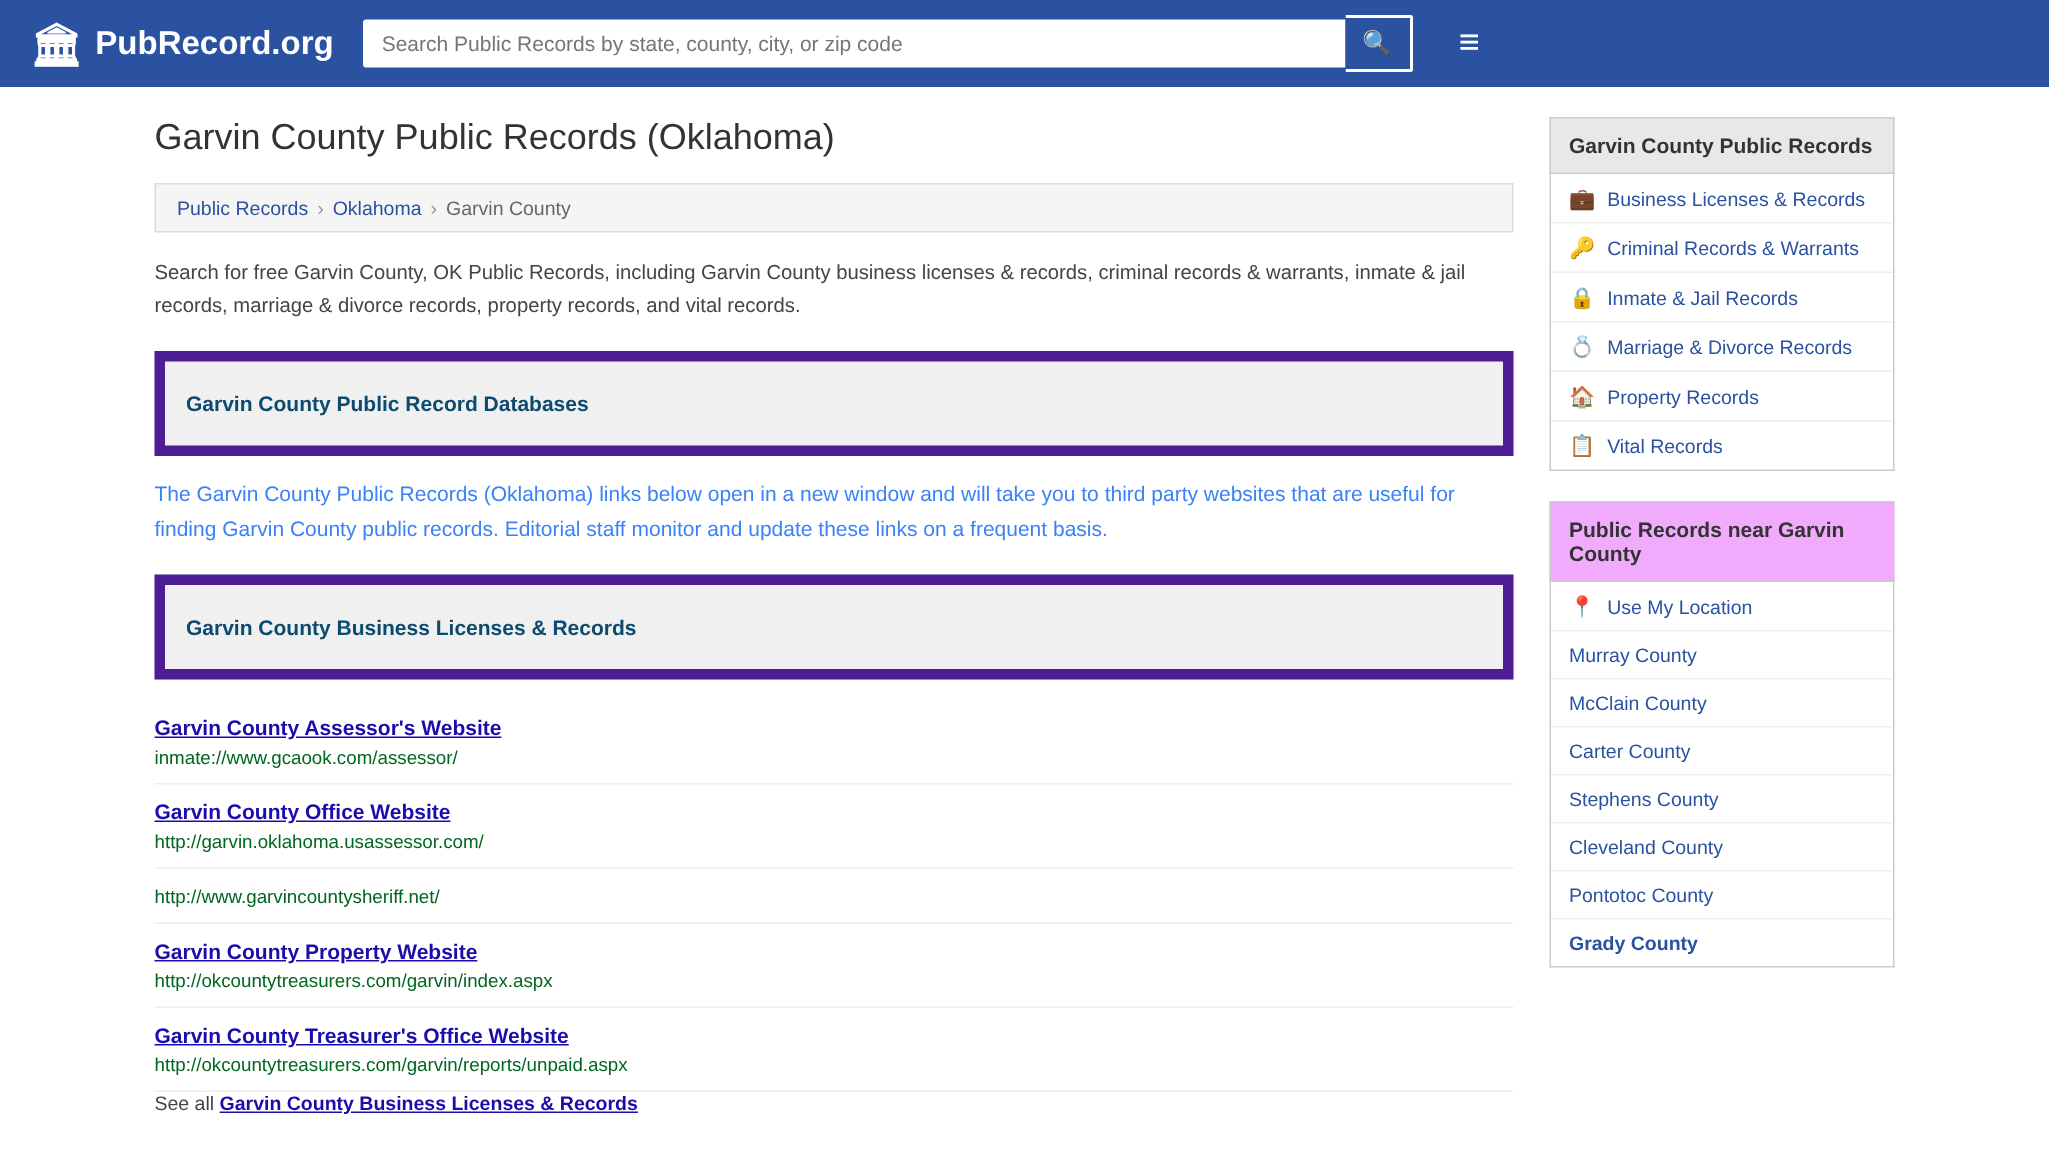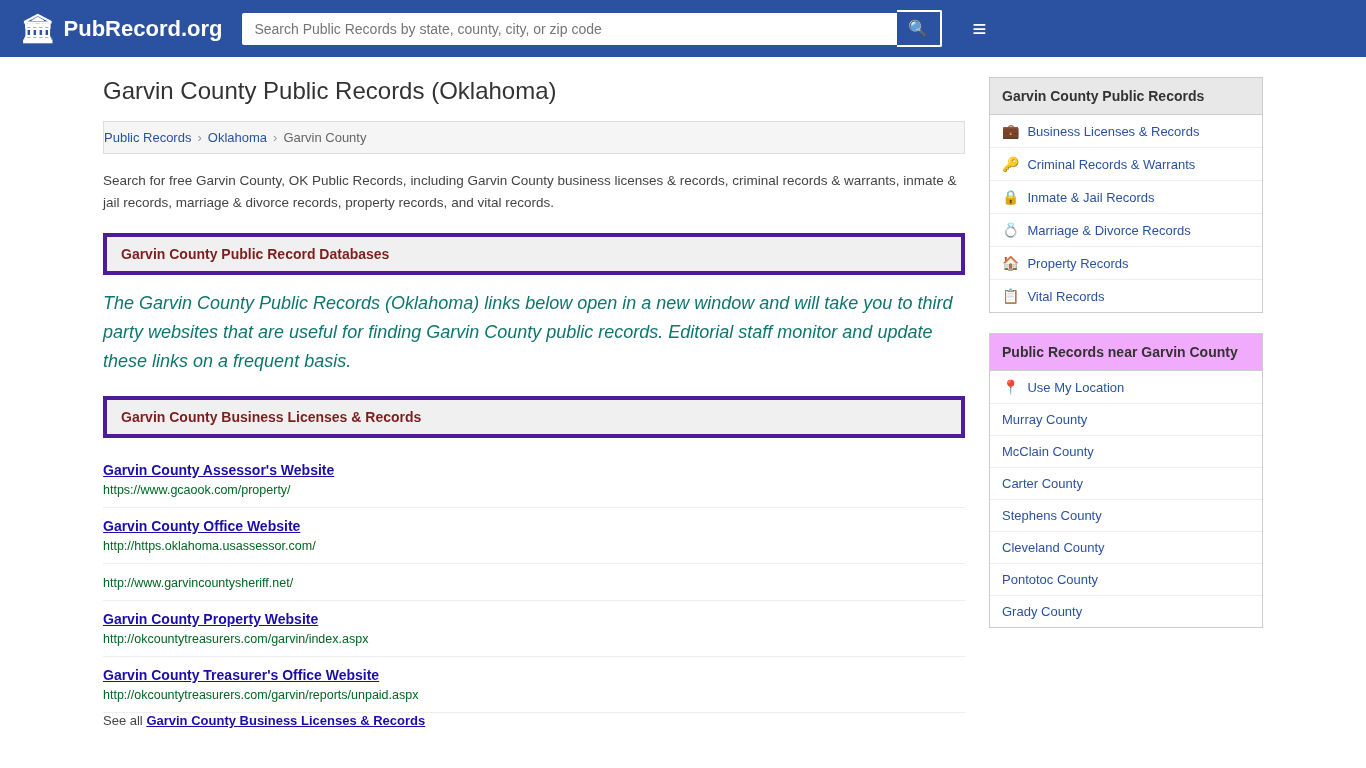--- a/index.html
+++ b/index.html
@@ -77,21 +77,21 @@
       font-size: 24px;
       font-weight: normal;
       color: #333;
       margin-bottom: 16px;
     }
 
     
     #breadcrumb {
       background: #f5f5f5;
       border: 1px solid #ddd;
-      padding: 8px 0;
+      padding: 8px 14px;
       font-size: 13px;
       color: #666;
       margin-bottom: 16px;
       display: flex;
       align-items: center;
       gap: 6px;
     }
     .breadcrumb-link {
       color: #2a52a0;
       cursor: pointer;
@@ -103,35 +103,34 @@
     #description {
       font-size: 13.5px;
       color: #444;
       line-height: 1.6;
       margin-bottom: 20px;
     }
 
     
     .section-header {
       background: #f0f0f0;
-      border: 4px solid #4c1d95;
-      padding: 9px 14px;
-      font-size: 14px;
-      font-weight: bold;
-      color: #7f1d1d;
+      border: 7px solid #4c1d95;
+      padding: 20px 14px;
+      font-size: 14px;
+      font-weight: bold;
+      color: #0c4a6e;
       margin-bottom: 14px;
     }
 
     
     #db-description {
-      font-size: 18px;
-      color: #0f766e;
+      font-size: 14px;
+      color: #3b82f6;
       line-height: 1.6;
       margin-bottom: 20px;
-      font-style: italic;
     }
 
     
     .record-entry {
       border-bottom: 1px solid #eee;
       padding: 10px 0;
     }
     .record-title {
       color: #1a0dab;
       font-size: 14px;
@@ -154,21 +153,21 @@
     }
     .see-all a {
       color: #1a0dab;
       font-weight: bold;
       text-decoration: underline;
       cursor: pointer;
     }
 
     
     #sidebar {
-      width: 274px;
+      width: 230px;
       flex-shrink: 0;
     }
 
     .sidebar-section-title {
       background: #e8e8e8;
       border: 1px solid #ccc;
       padding: 10px 12px;
       font-size: 14px;
       font-weight: bold;
       color: #333;
@@ -211,21 +210,21 @@
     .nearby-item {
       padding: 8px 12px;
       border-bottom: 1px solid #eee;
       font-size: 13px;
       color: #333;
       cursor: pointer;
       display: flex;
       align-items: center;
       gap: 8px;
     }
-    .nearby-item:last-child { border-bottom: none; }
+    .nearby-item:last-child { border-bottom: none; font-weight: bold; }
     .nearby-item a { color: #2a52a0; text-decoration: none; }
     .location-icon { color: #c00; font-size: 14px; }
   </style>
 </head>
 <body>
 
 <div id="header">
   <div id="logo-area">
     <span id="logo-icon">🏛</span>
     <span>PubRecord.org</span>
@@ -256,25 +255,25 @@
     <div class="section-header">Garvin County Public Record Databases</div>
 
     <p id="db-description">The Garvin County Public Records (Oklahoma) links below open in a new window and will take you to third party websites that are useful for finding Garvin County public records. Editorial staff monitor and update these links on a frequent basis.</p>
 
     <div class="section-header">Garvin County Business Licenses &amp; Records</div>
 
     <div id="records-list">
 
     <div class="record-entry">
     <a class="record-title">Garvin County Assessor's Website</a>
-    <a class="record-url">https://www.gcaook.com/property/</a>
+    <a class="record-url">inmate://www.gcaook.com/assessor/</a>
   </div>
         <div class="record-entry">
     <a class="record-title">Garvin County Office Website</a>
-    <a class="record-url">http://https.oklahoma.usassessor.com/</a>
+    <a class="record-url">http://garvin.oklahoma.usassessor.com/</a>
   </div>
         <div class="record-entry">
     <a class="record-url">http://www.garvincountysheriff.net/</a>
   </div>
         <div class="record-entry">
     <a class="record-title">Garvin County Property Website</a>
     <a class="record-url">http://okcountytreasurers.com/garvin/index.aspx</a>
   </div>
         <div class="record-entry">
     <a class="record-title">Garvin County Treasurer's Office Website</a>

